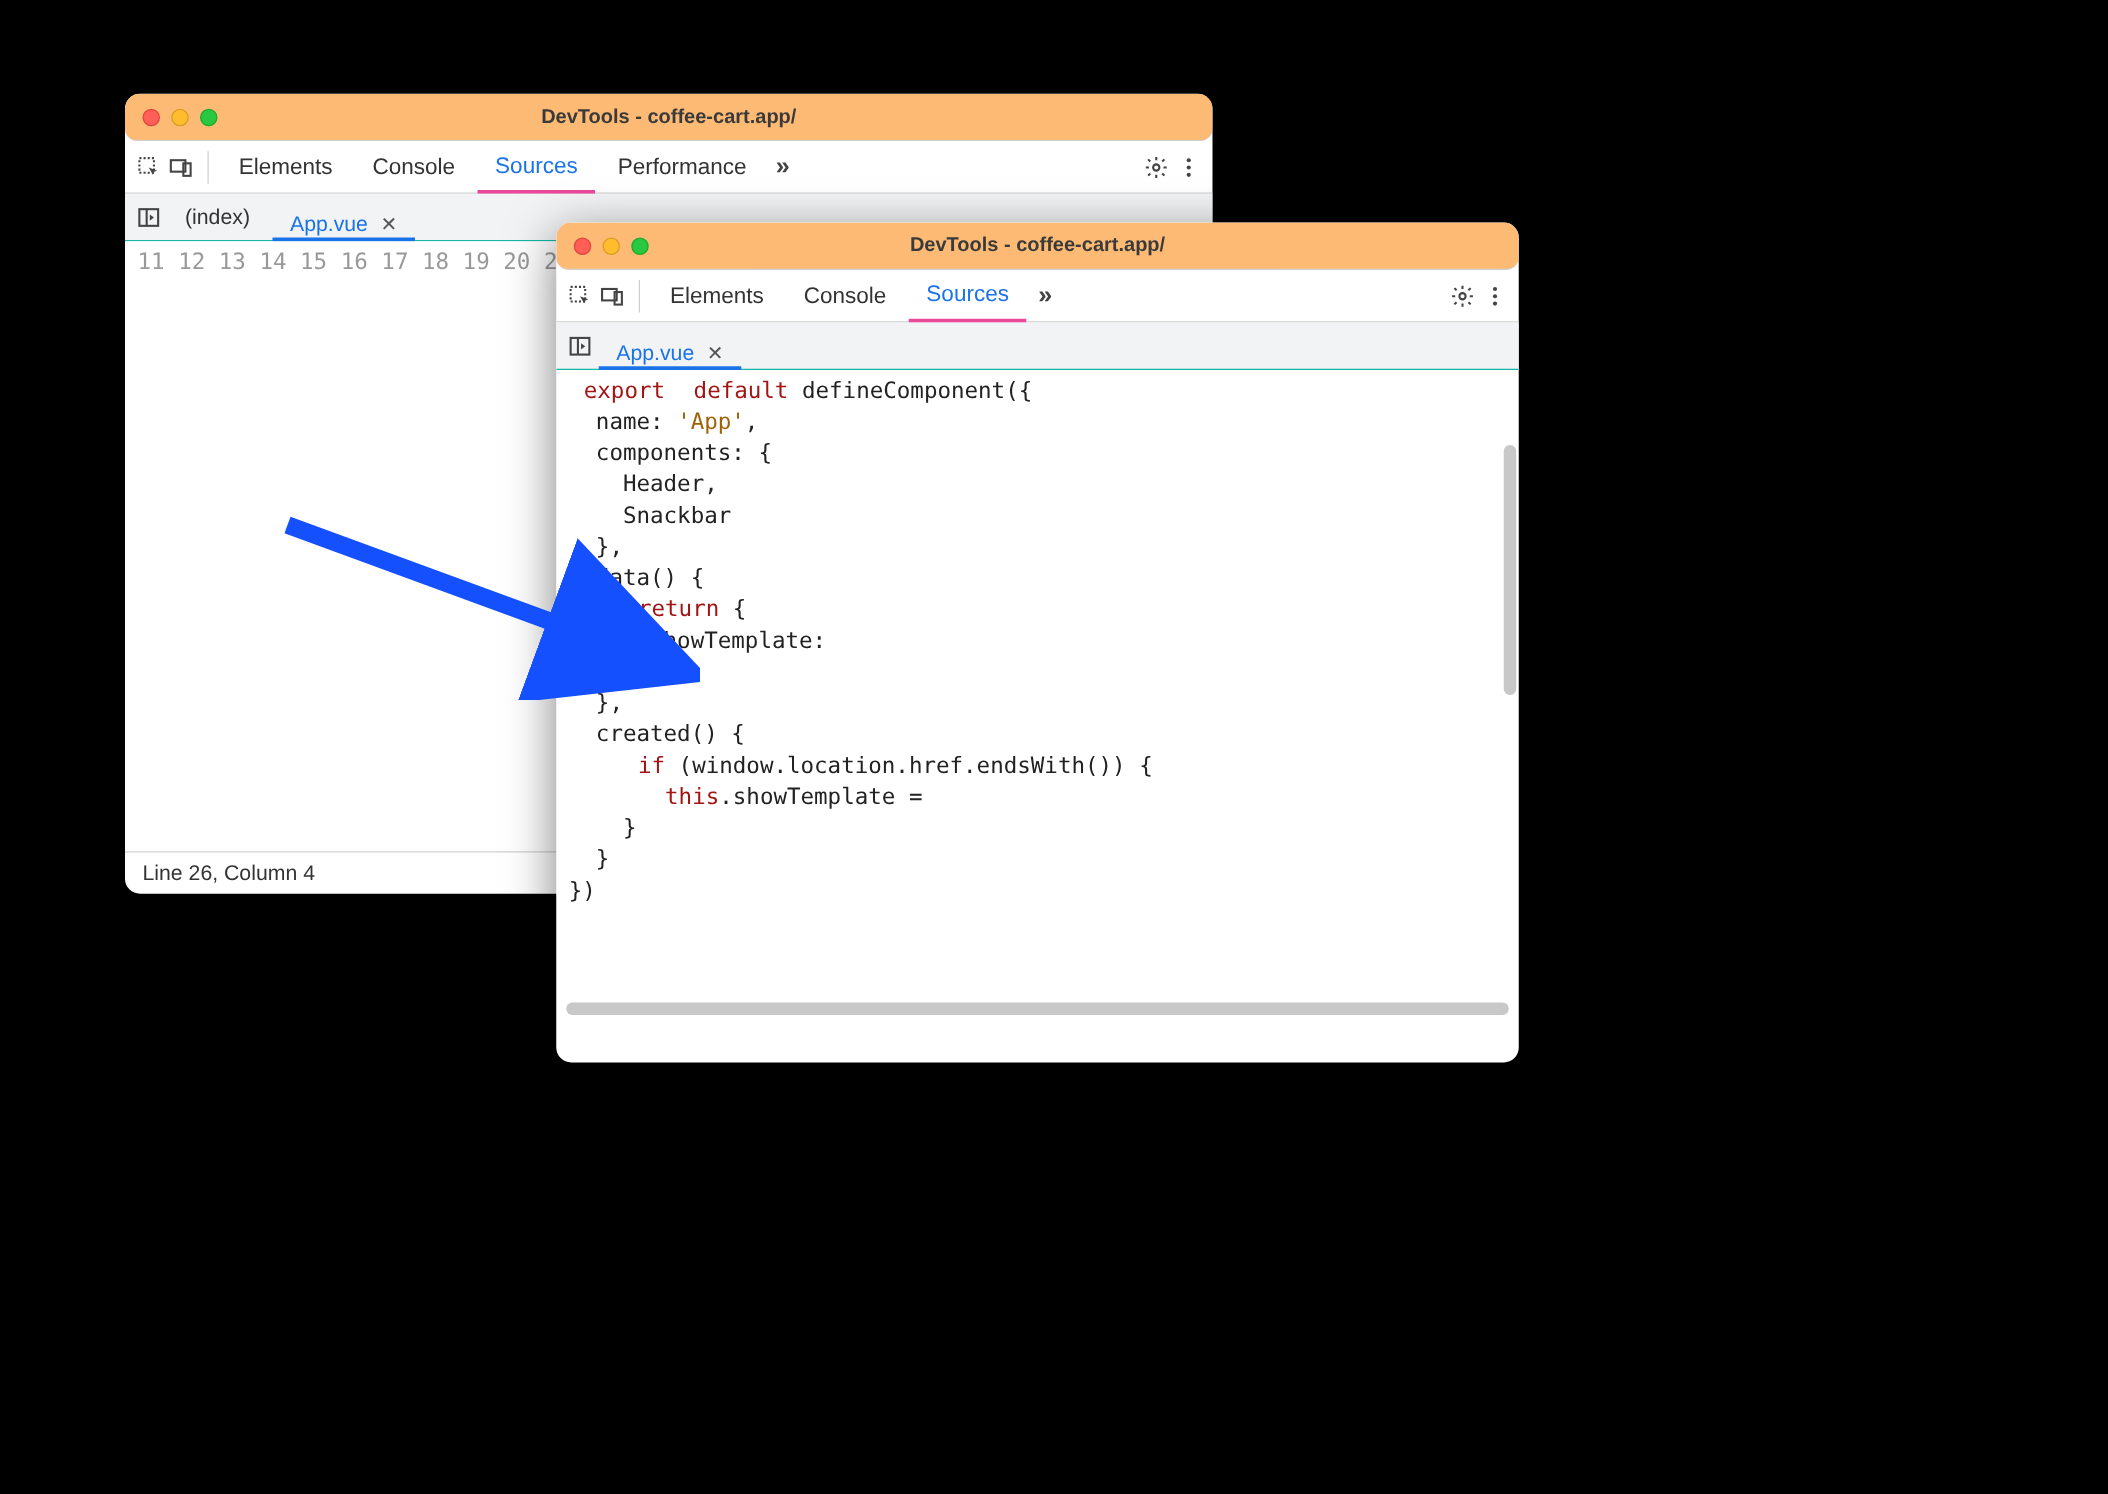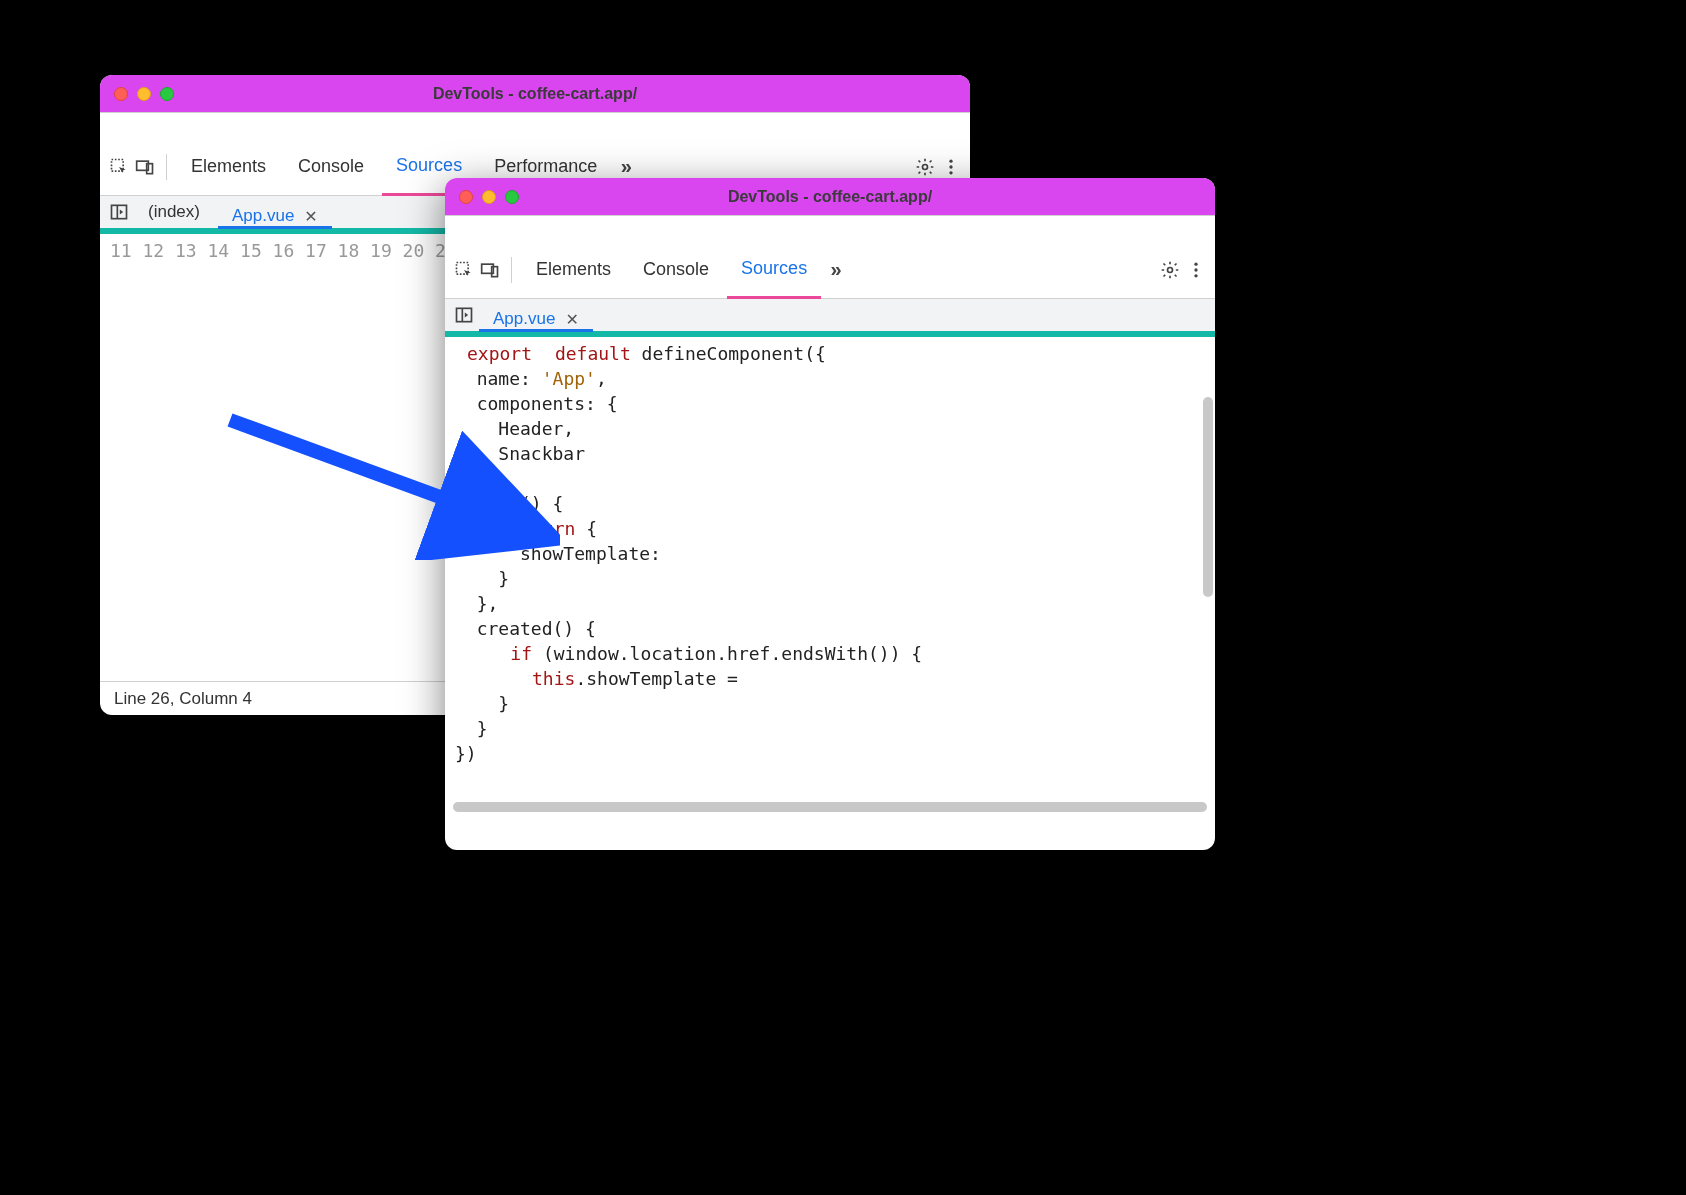--- a/index.html
+++ b/index.html
@@ -19,52 +19,52 @@
     display: flex;
     flex-direction: column;
     overflow: hidden;
   }
   .w1 { left: 100px; top: 75px;  width: 870px; height: 640px; }
   .w2 { left: 445px; top: 178px; width: 770px; height: 672px; }
 
   
   .tb {
     height: 38px;
-    background: #d946ef;
+    background: #fdba74;
     border-bottom: 1px solid #d0d0d0;
     display: flex;
     align-items: center;
     padding: 0 14px;
     position: relative;
+    border-radius: 10px;
   }
   .lights { display: flex; gap: 9px; }
   .light { width: 14px; height: 14px; border-radius: 50%; }
   .light.r { background: #ff5f57; border:1px solid #e0443e; }
   .light.y { background: #febc2e; border:1px solid #d89e22; }
   .light.g { background: #28c840; border:1px solid #1aab2b; }
   .title {
     position: absolute; left: 0; right: 0;
     text-align: center;
     font-size: 16px;
     font-weight: 600;
     color: #3a3a3a;
     pointer-events: none;
   }
 
   
   .dtabs {
     display: flex;
     align-items: center;
-    height: 58px;
+    height: 42px;
     border-bottom: 1px solid #d0d0d0;
     padding: 0 8px;
     gap: 4px;
     font-size: 18px;
     color: #333;
-    margin-top: 25px;
   }
   .dtabs .sep { width:1px; height:26px; background:#d0d0d0; margin:0 6px; }
   .dtabs .tab {
     padding: 0 14px;
     height: 100%;
     display: flex;
     align-items: center;
     cursor: pointer;
   }
   .dtabs .tab.active {
@@ -74,21 +74,21 @@
   }
   .dtabs .spacer { flex: 1; }
   .ic { width:22px; height:22px; display:flex; align-items:center; justify-content:center; color:#444; }
 
   
   .ftabs {
     display: flex;
     align-items: center;
     height: 38px;
     background: #f1f3f4;
-    border-bottom: 6px solid #14b8a6;
+    border-bottom: 1px solid #14b8a6;
     padding: 0 8px;
     gap: 4px;
     font-size: 17px;
     color: #333;
   }
   .ftabs .ftab {
     display:flex; align-items:center; gap:10px;
     padding: 0 14px; height:100%;
   }
   .ftabs .ftab.active { color:#1a73e8; border-bottom:3px solid #1a73e8; margin-bottom:-1px;align-items:flex-end; }

